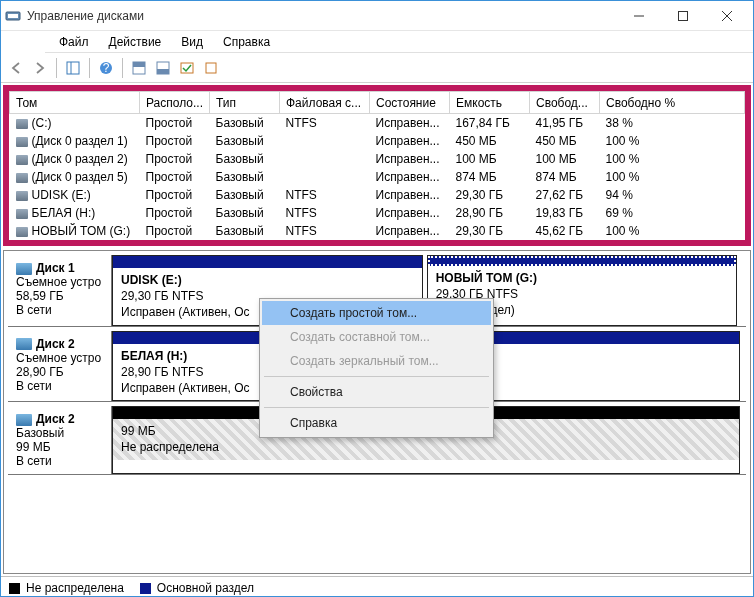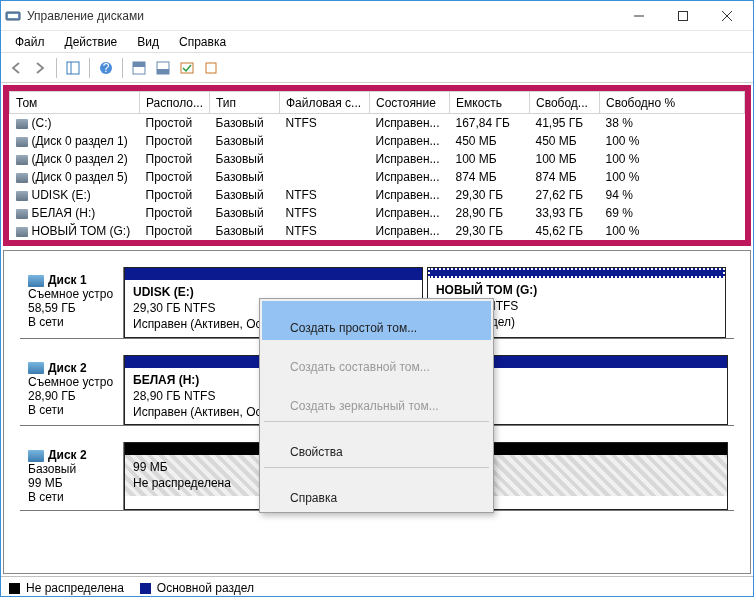--- a/index.html
+++ b/index.html
@@ -1,48 +1,48 @@
 <!DOCTYPE html>
 <html><head>
 <meta charset="utf-8">
 <style>
 * { box-sizing: border-box; margin: 0; padding: 0; font-family: "Segoe UI", Tahoma, sans-serif; font-size: 12px; }
 body { background: #fff; width: 754px; height: 597px; overflow: hidden; border: 1px solid #3a90d8; }
 .titlebar { height: 30px; background: #fff; display: flex; align-items: center; padding: 2px 4px; border-bottom: 1px solid #e6e6e6; }
 .titlebar .icon { width: 16px; height: 16px; margin-right: 6px; }
 .titlebar .title { flex: 1; color: #333; }
 .titlebar .winbtn { width: 44px; height: 28px; display: flex; align-items: center; justify-content: center; color: #444; }
-.menubar { height: 22px; display: flex; align-items: center; padding: 0 4px; border-bottom: 1px solid #e0e0e0; }
+.menubar { height: 22px; display: flex; align-items: center; padding: 0 4px; border-bottom: 1px solid #e0e0e0; margin-left: 44px; }
 .menubar span { padding: 2px 10px; }
 .toolbar { height: 30px; display: flex; align-items: center; padding: 2px 4px; border-bottom: 1px solid #d0d0d0; gap: 2px; }
 .tb-btn { width: 22px; height: 22px; display: flex; align-items: center; justify-content: center; border: 1px solid transparent; }
 .tb-sep { width: 1px; height: 20px; background: #c0c0c0; margin: 0 3px; }
 .panes { display: flex; flex-direction: column; height: calc(597px - 30px - 22px - 30px - 22px); }
 .top-pane { border: 6px solid #be185d; margin: 2px; flex: 0 0 auto; }
 table { border-collapse: collapse; width: 100%; }
 th { text-align: left; font-weight: normal; padding: 3px 6px; border: 1px solid #d4d4d4; background: #fff; height: 22px; white-space: nowrap; overflow: hidden; }
 td { padding: 2px 6px; white-space: nowrap; overflow: hidden; height: 18px; }
 .vol-icon { display: inline-block; width: 12px; height: 10px; background: linear-gradient(#9ab, #678); border-radius: 1px; margin-right: 4px; vertical-align: middle; }
 .bottom-pane { flex: 1; margin: 2px; border: 1px solid #888; overflow: hidden; }
-.disk-row { display: flex; border-bottom: 1px solid #777; margin: 16px; }
+.disk-row { display: flex; border-bottom: 1px solid #777; margin: 4px; }
 .disk-label { width: 104px; padding: 6px 8px; border-right: 1px solid #777; background: #fff; }
 .disk-label b { font-weight: bold; }
 .disk-icon { display: inline-block; width: 16px; height: 12px; background: linear-gradient(#7ab6e0, #3a7aaf); border-radius: 1px; margin-right: 4px; vertical-align: middle; }
 .disk-parts { flex: 1; display: flex; gap: 4px; padding: 0; }
 .part { border: 1px solid #222; display: flex; flex-direction: column; overflow: hidden; }
 .part-head { height: 12px; background: #0b1a8f; flex: 0 0 auto; }
 .part-head-sel { border: 2px dotted #fff; height: 10px; }
 .part-body { padding: 4px 8px; line-height: 1.35; }
 .part-body b { font-weight: bold; }
 .part.unalloc .part-head { background: #000; }
 .part.unalloc .part-body { background: repeating-linear-gradient(45deg, #f0f0f0 0, #f0f0f0 4px, #d8d8d8 4px, #d8d8d8 8px); }
 .legend { height: 22px; display: flex; align-items: center; border-top: 1px solid #c0c0c0; padding: 0 8px; gap: 16px; }
 .legend .sw { display: inline-block; width: 11px; height: 11px; margin-right: 6px; vertical-align: middle; }
 .context-menu { position: absolute; left: 259px; top: 298px; width: 235px; background: #f0f0f0; border: 1px solid #a0a0a0; box-shadow: 2px 3px 6px rgba(0,0,0,0.25); padding: 2px; }
-.context-menu .mi { padding: 20px 20px 5px 28px; color: #222; }
+.context-menu .mi { padding: 5px 20px 5px 28px; color: #222; }
 .context-menu .mi.sel { background: #94c2f3; }
 .context-menu .mi.dis { color: #9a9a9a; }
 .context-menu hr { border: none; border-top: 1px solid #c8c8c8; margin: 3px 2px; }
 </style>
 </head>
 <body>
 
 <div class="titlebar">
   <span class="icon">
     <svg width="16" height="16">
@@ -193,21 +193,21 @@
             <td>27,62 ГБ</td>
             <td>94 %</td>
           </tr>
           <tr>
             <td><span class="vol-icon"></span>БЕЛАЯ (H:)</td>
             <td>Простой</td>
             <td>Базовый</td>
             <td>NTFS</td>
             <td>Исправен...</td>
             <td>28,90 ГБ</td>
-            <td>33,93 ГБ</td>
+            <td>19,83 ГБ</td>
             <td>69 %</td>
           </tr>
           <tr>
             <td><span class="vol-icon"></span>НОВЫЙ ТОМ (G:)</td>
             <td>Простой</td>
             <td>Базовый</td>
             <td>NTFS</td>
             <td>Исправен...</td>
             <td>29,30 ГБ</td>
             <td>45,62 ГБ</td>

